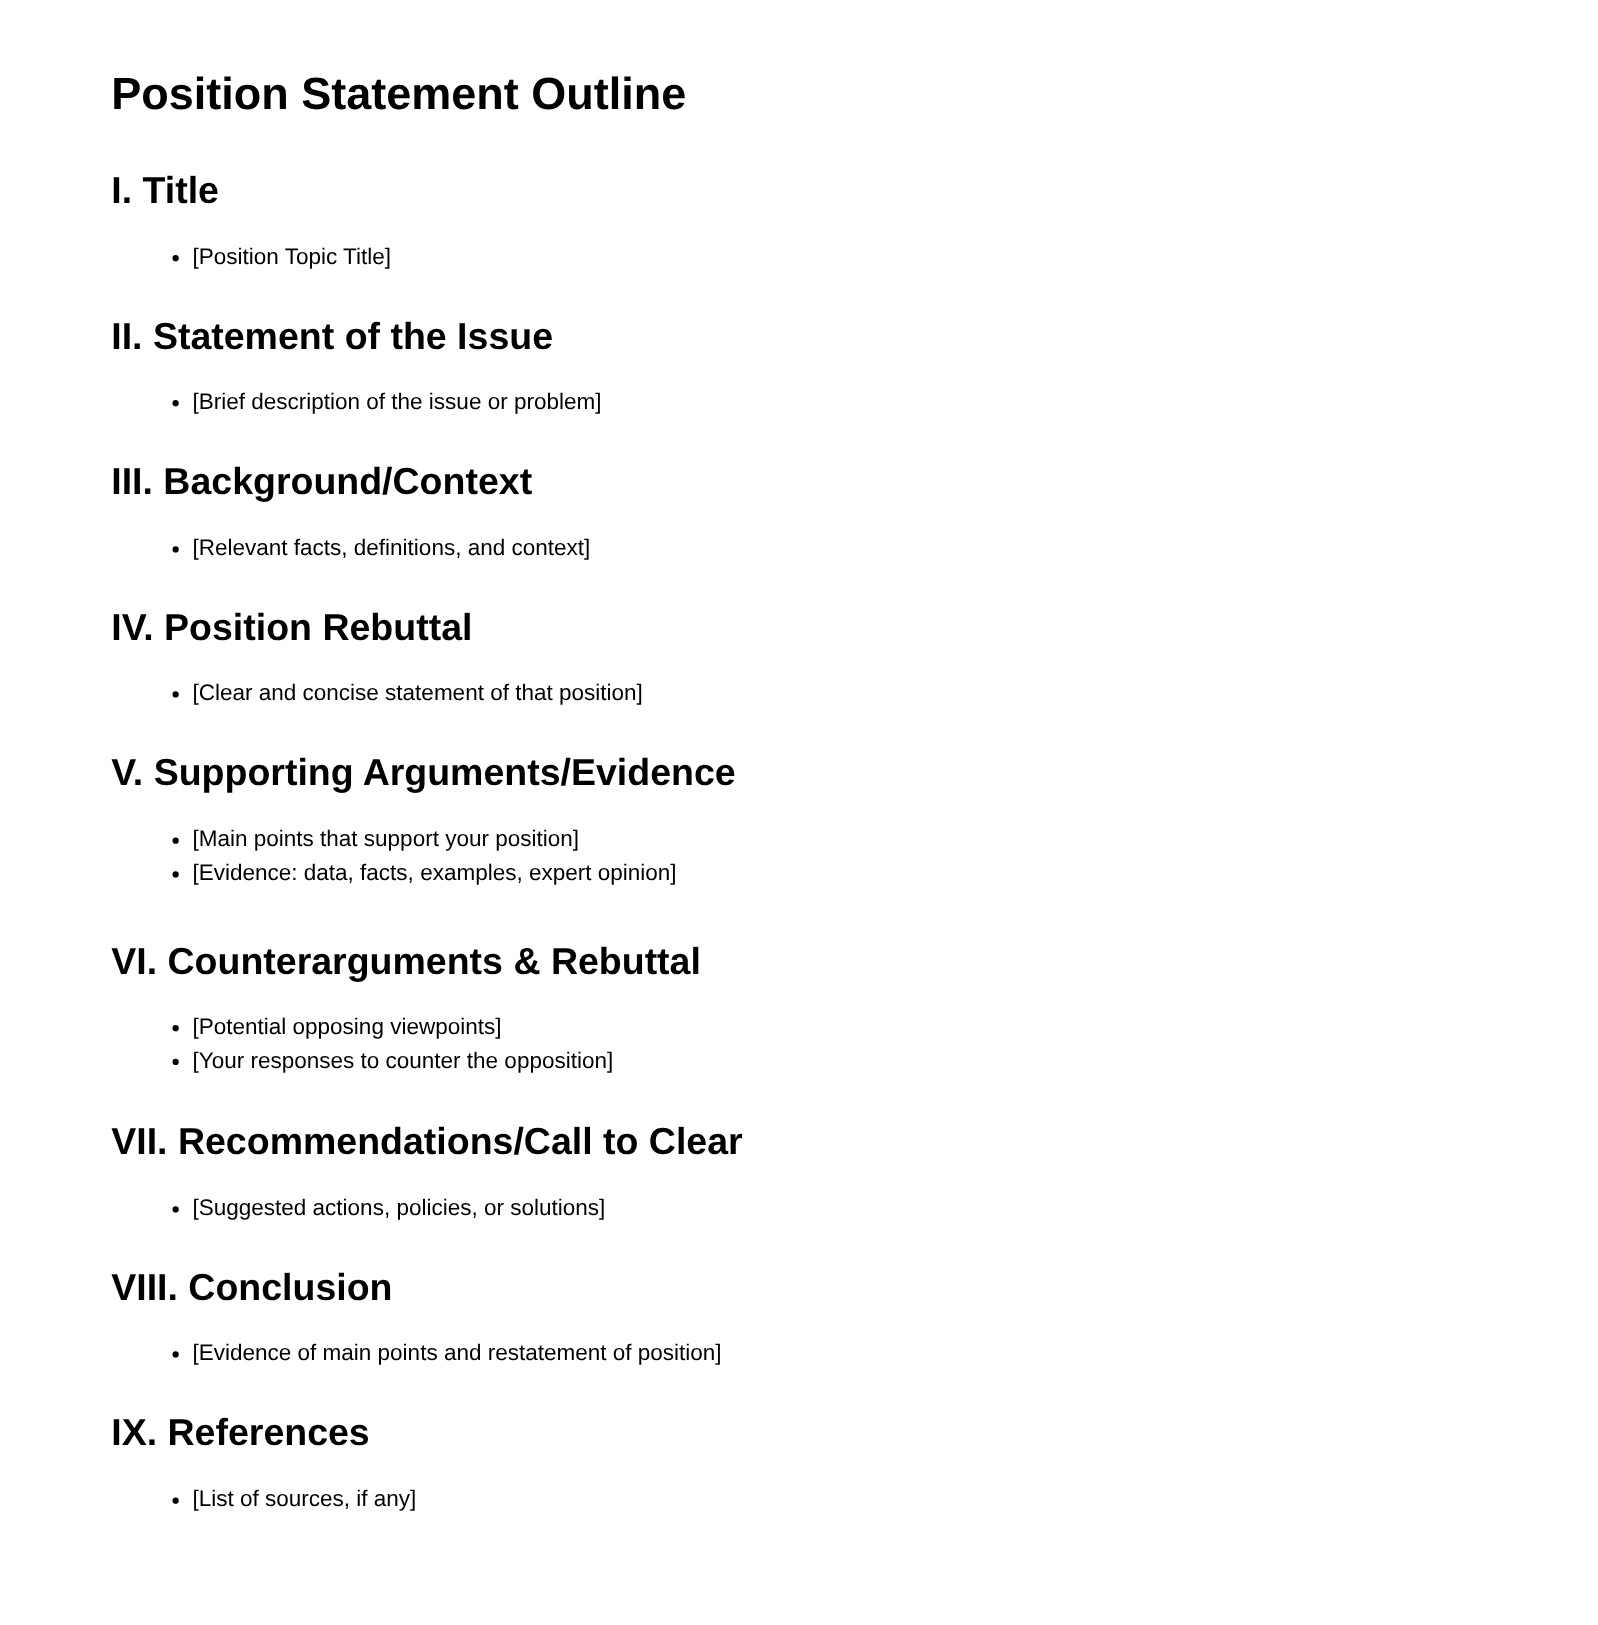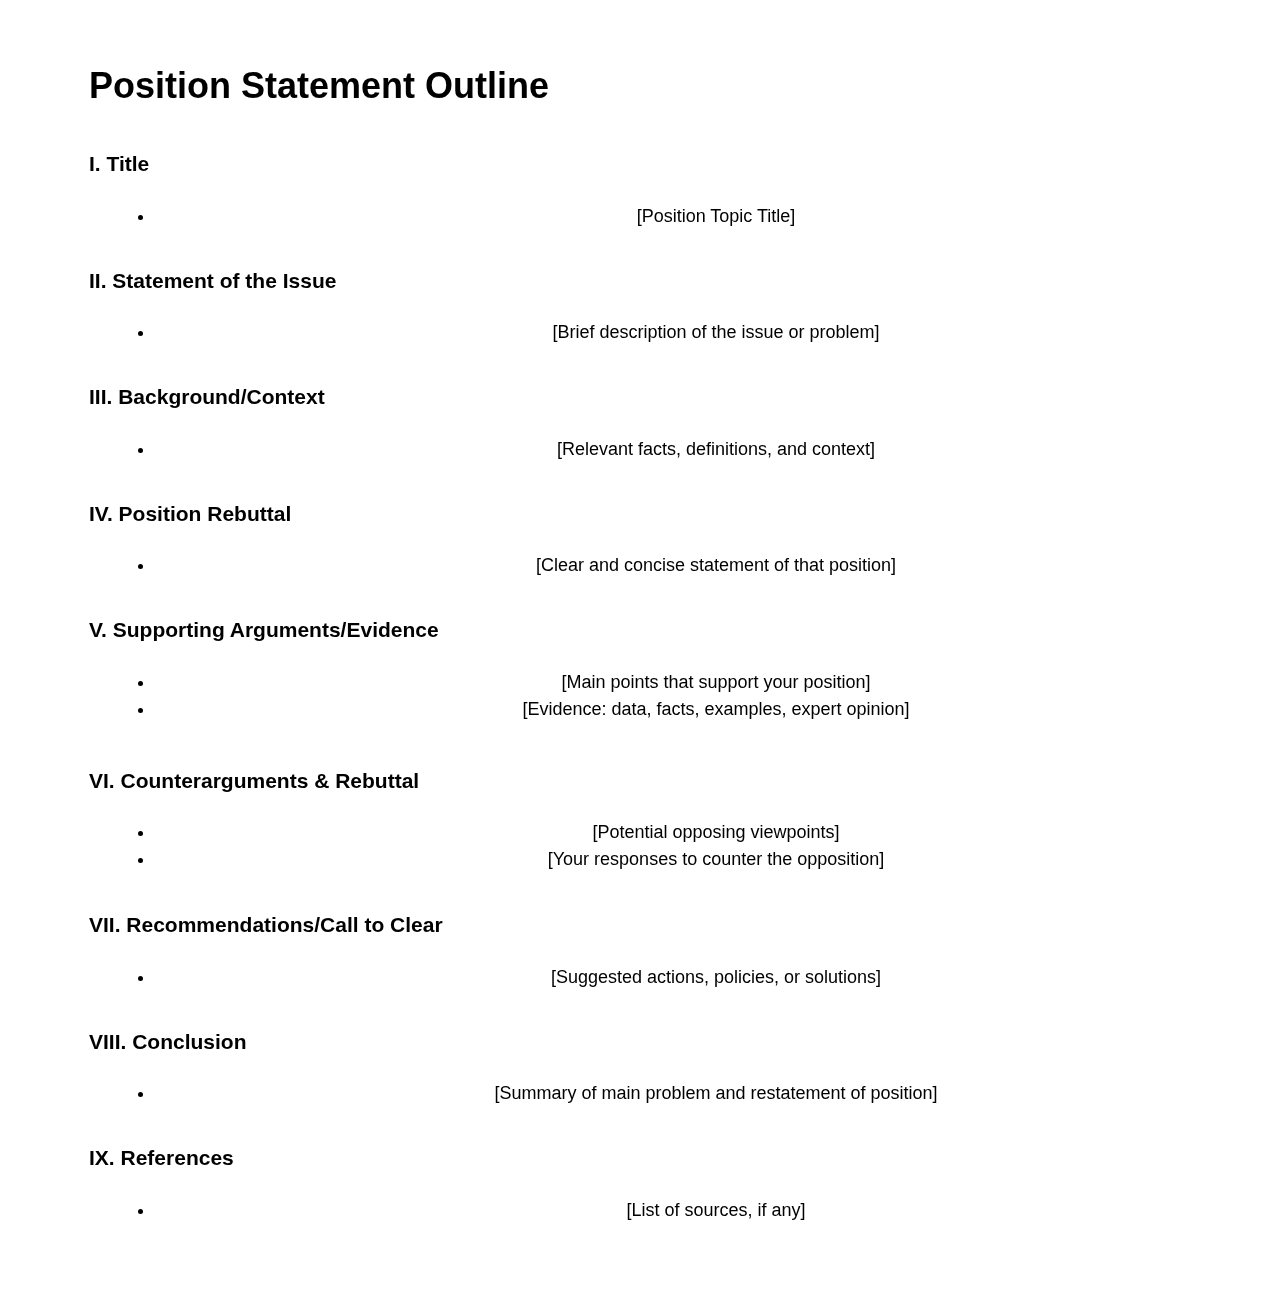--- a/index.html
+++ b/index.html
@@ -1,30 +1,30 @@
 <!DOCTYPE html>
 <html><head>
 <meta charset="utf-8">
 <style>
   html, body { margin: 0; padding: 0; background: #ffffff; }
   body {
     width: 1278px; height: 1300px;
     font-family: "Liberation Sans", sans-serif;
     color: #000;
   }
-  .doc { padding: 45px 0 0 89px; }
+  .doc { padding: 34px 0 0 89px; }
   h1 {
     font-size: 36px; font-weight: bold; margin: 21px 0 0 0; line-height: 40px;
   }
   .section { margin: 0; }
   h2 {
-    font-size: 21px; font-weight: bold; margin: 0; line-height: 32px;
+    font-size: 30px; font-weight: bold; margin: 0; line-height: 32px;
   }
   ul {
-    margin: 0; padding: 0 0 0 65px; list-style: none; text-align: center;
+    margin: 0; padding: 0 0 0 65px; list-style: none;
   }
   li {
     font-size: 18px; line-height: 27px; position: relative;
   }
   li::before {
     content: ""; position: absolute; left: -16px; top: 12px;
     width: 5px; height: 5px; border-radius: 50%; background: #000;
   }
 </style>
 </head>
@@ -80,21 +80,21 @@
   <div class="section" style="margin-top:36px">
     <h2>VII. Recommendations/Call to Clear</h2>
     <ul style="margin-top:23px">
       <li>[Suggested actions, policies, or solutions]</li>
     </ul>
   </div>
 
   <div class="section" style="margin-top:35px">
     <h2>VIII. Conclusion</h2>
     <ul style="margin-top:22px">
-      <li>[Summary of main problem and restatement of position]</li>
+      <li>[Evidence of main points and restatement of position]</li>
     </ul>
   </div>
 
   <div class="section" style="margin-top:35px">
     <h2>IX. References</h2>
     <ul style="margin-top:23px">
       <li>[List of sources, if any]</li>
     </ul>
   </div>
 </div>

